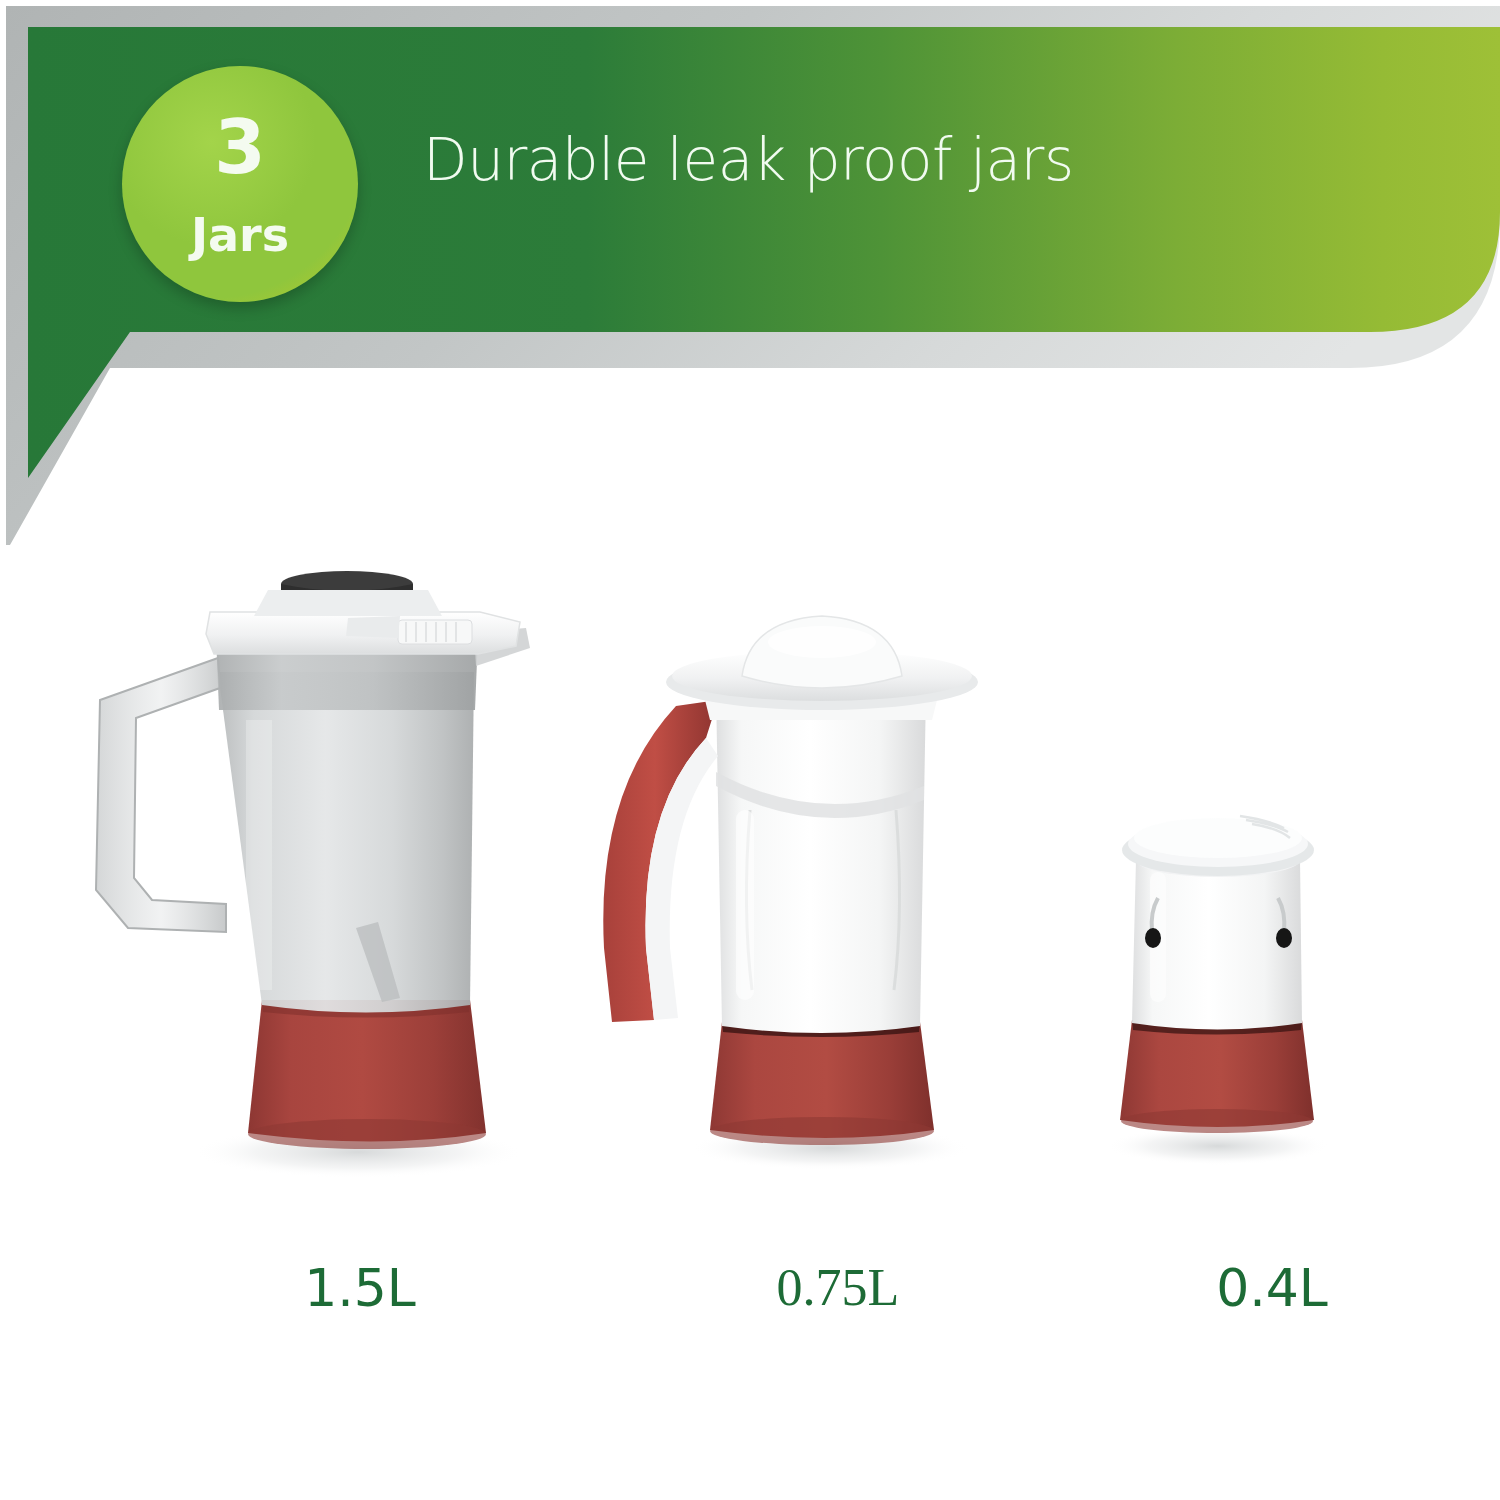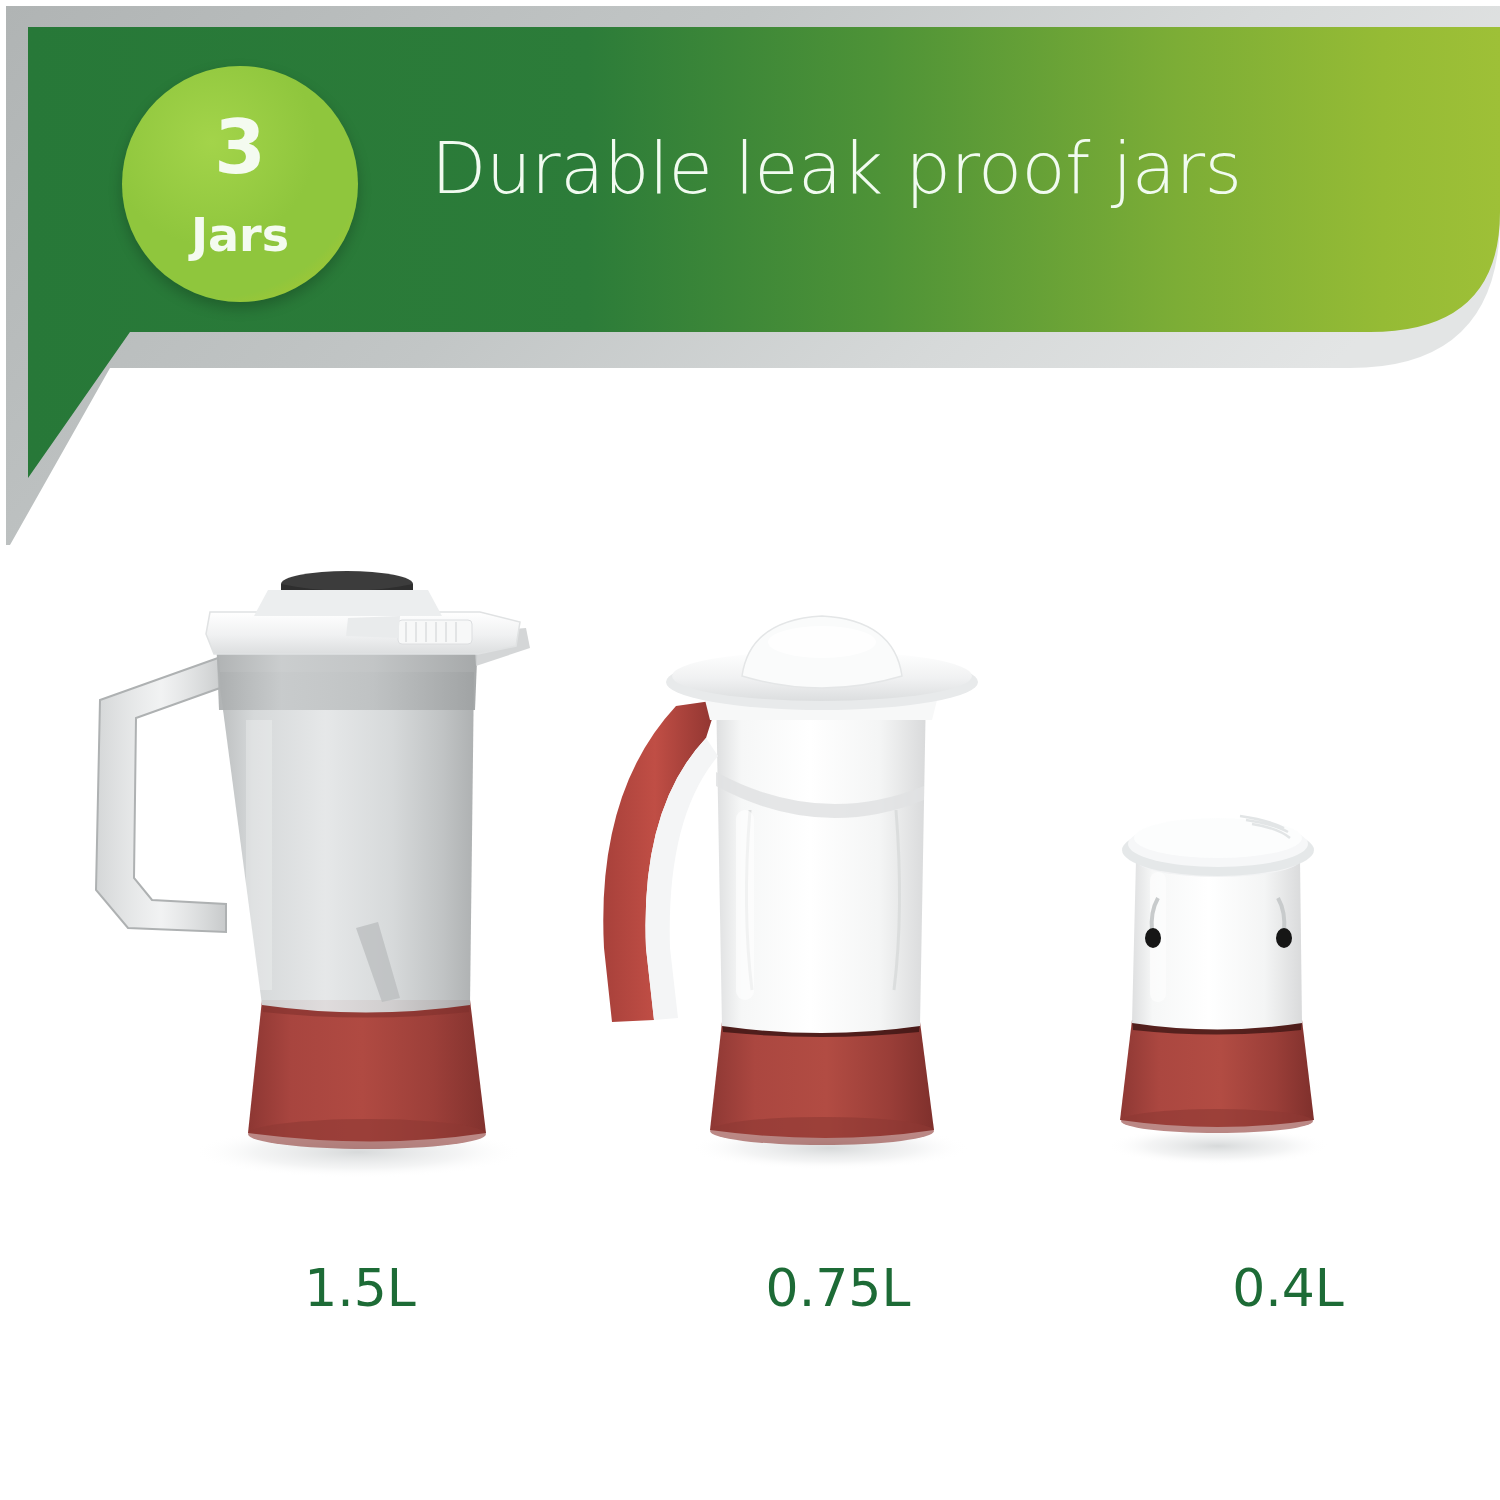--- a/index.html
+++ b/index.html
@@ -67,26 +67,25 @@
     font-weight: bold;
     letter-spacing: 0px;
     margin-top: 26px;
   }
 
   #headline {
     position: absolute;
     left: 423px;
     top: 126px;
     color: #f1fbf0;
-    font-size: 72px;
+    font-size: 58px;
     font-weight: 300;
     letter-spacing: -0.5px;
     white-space: nowrap;
     font-family: "DejaVu Sans", "Liberation Sans", sans-serif;
-    margin-left: 8px;
   }
 
   
   #jars { position: absolute; left: 0; top: 560px; width: 1500px; height: 700px; }
   #jars svg { display:block; }
 
   
   #captions {
     position: absolute;
     left: 0;
@@ -97,22 +96,22 @@
   .caption {
     position: absolute;
     color: #1d6b36;
     font-size: 52px;
     font-weight: 400;
     text-align: center;
     white-space: nowrap;
     transform: translateX(-50%);
   }
   #cap-0 { left: 360px; }
-  #cap-1 { left: 838px; }
-  #cap-2 { left: 1272px; margin-left: 16px; }
+  #cap-1 { left: 838px; font-family: Liberation Serif, serif; }
+  #cap-2 { left: 1272px; }
 </style>
 </head>
 <body>
 
 <div id="page">
 
   <div id="banner-wrap">
     <svg width="1500" height="560" viewBox="0 0 1500 560" xmlns="http://www.w3.org/2000/svg">
       <defs>
         <linearGradient id="greenGrad" x1="0" y1="0" x2="1" y2="0">

